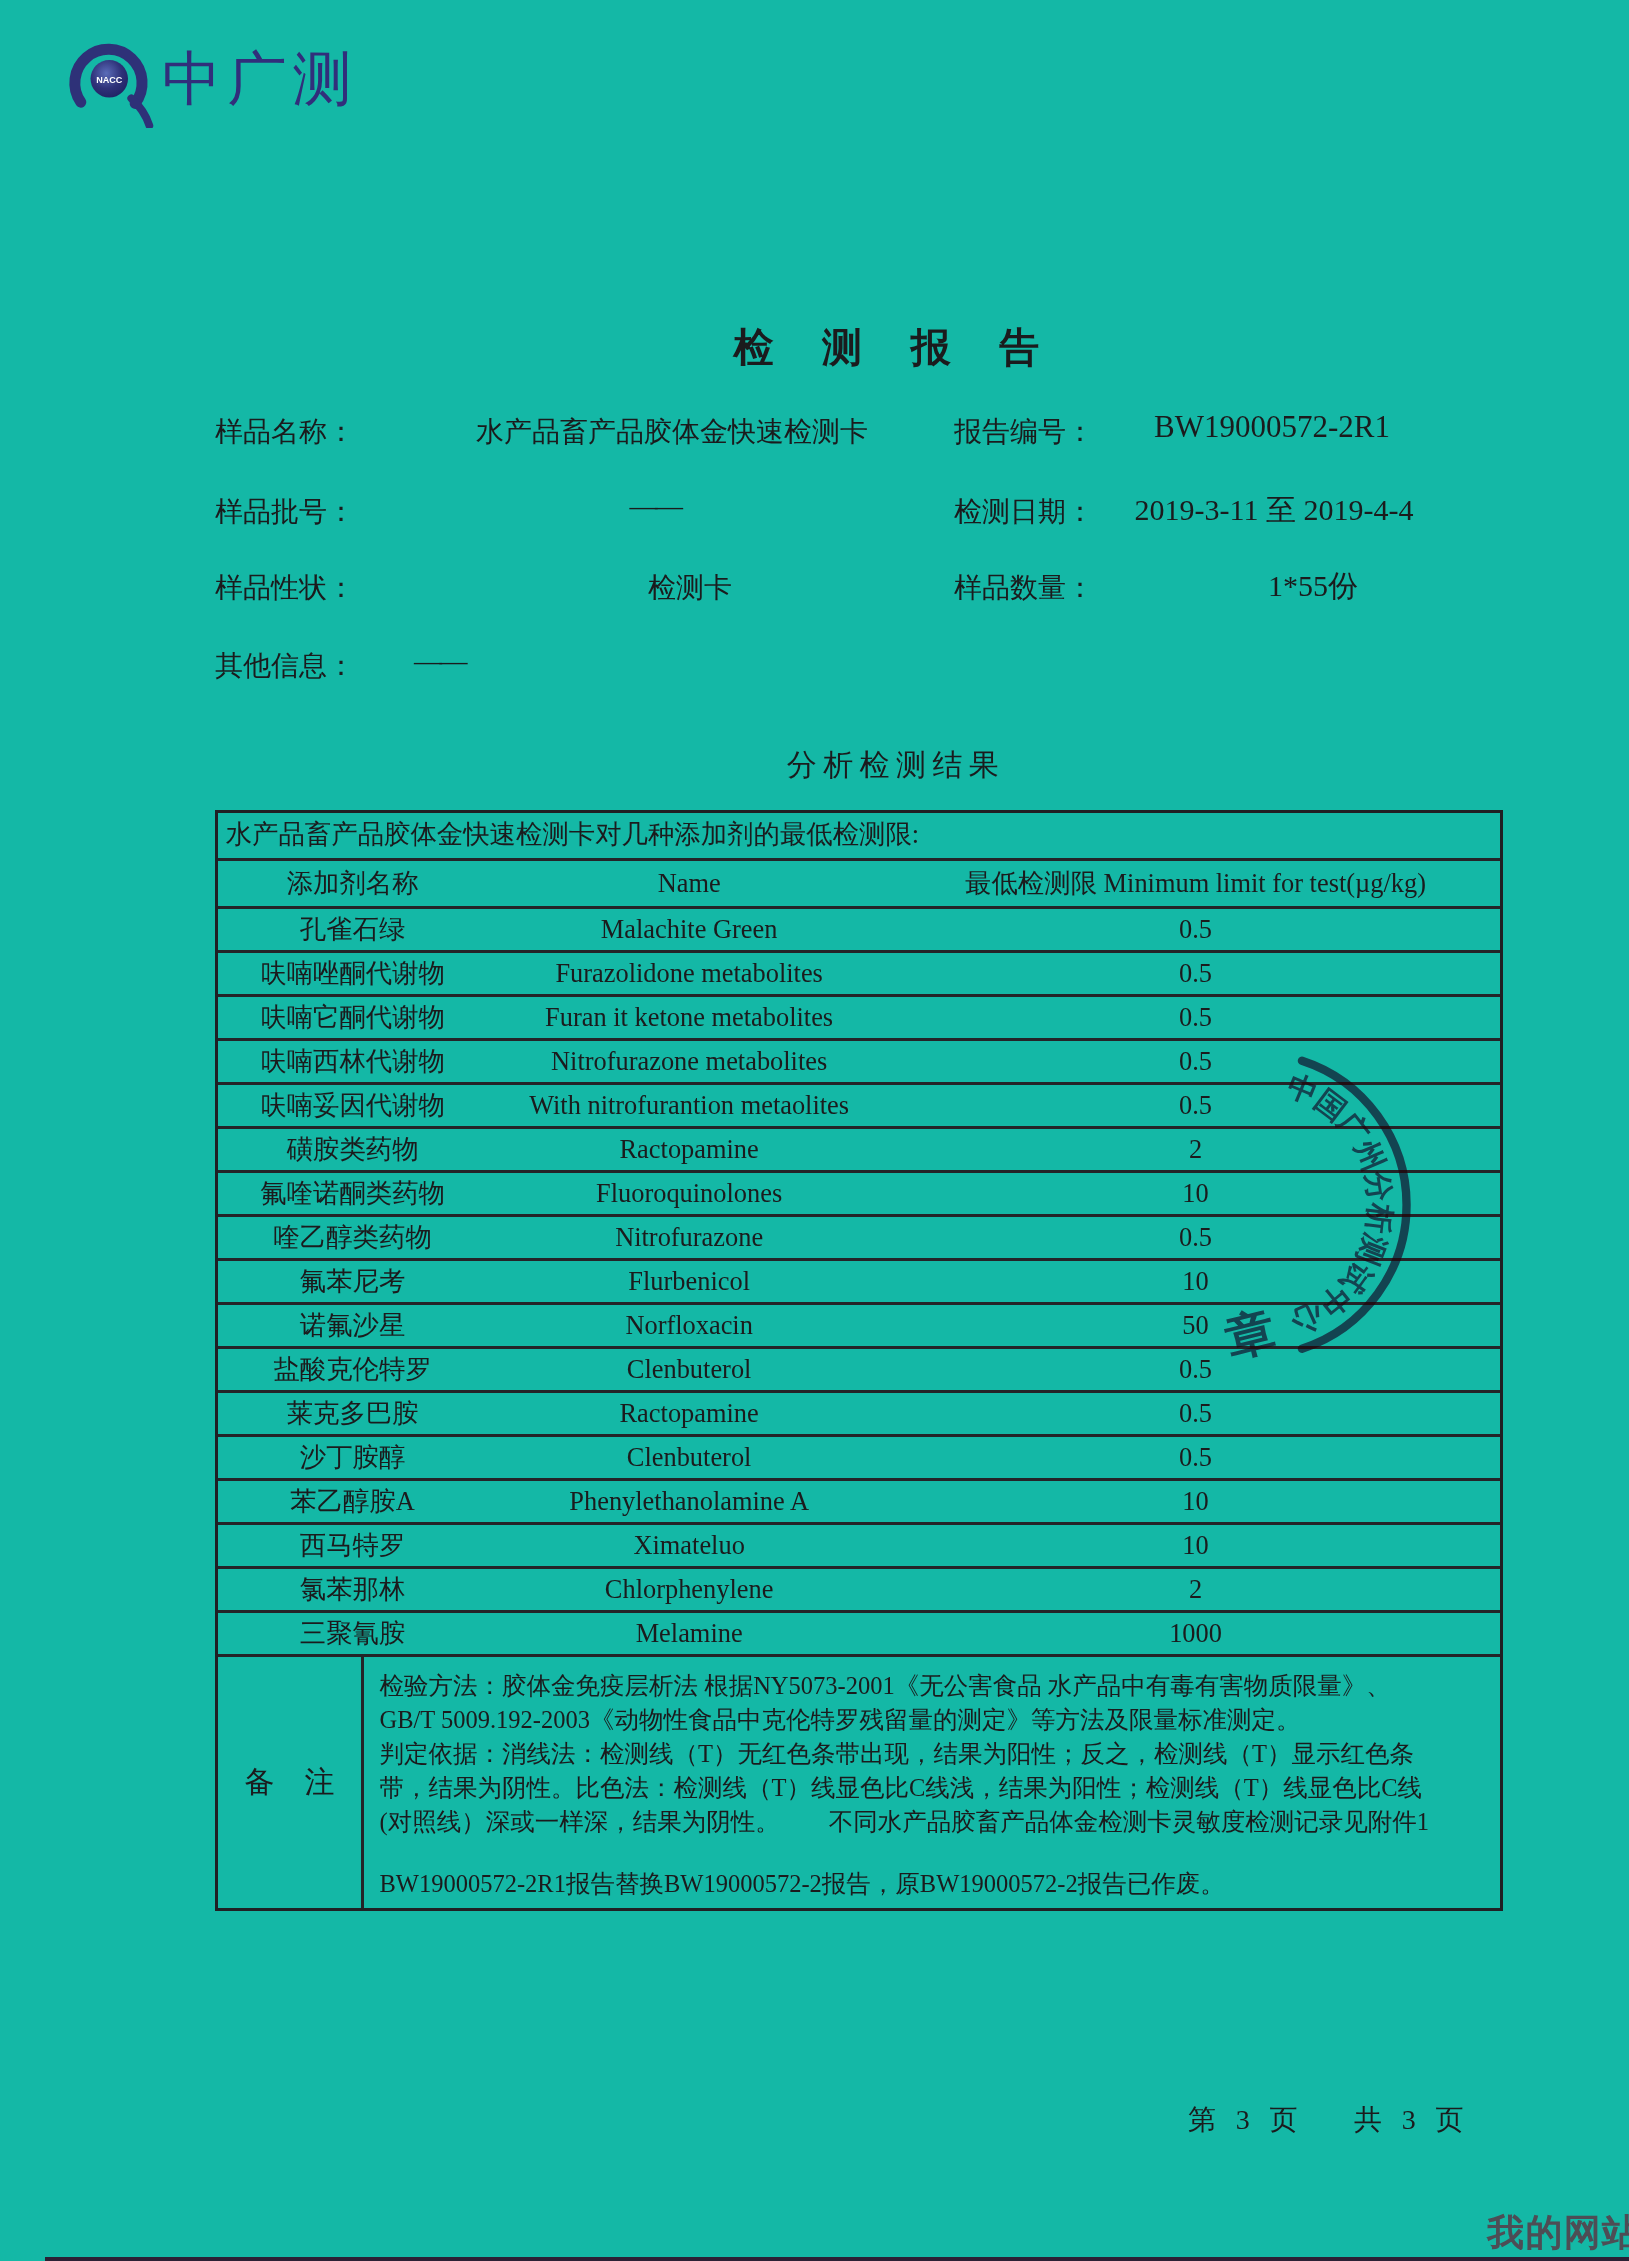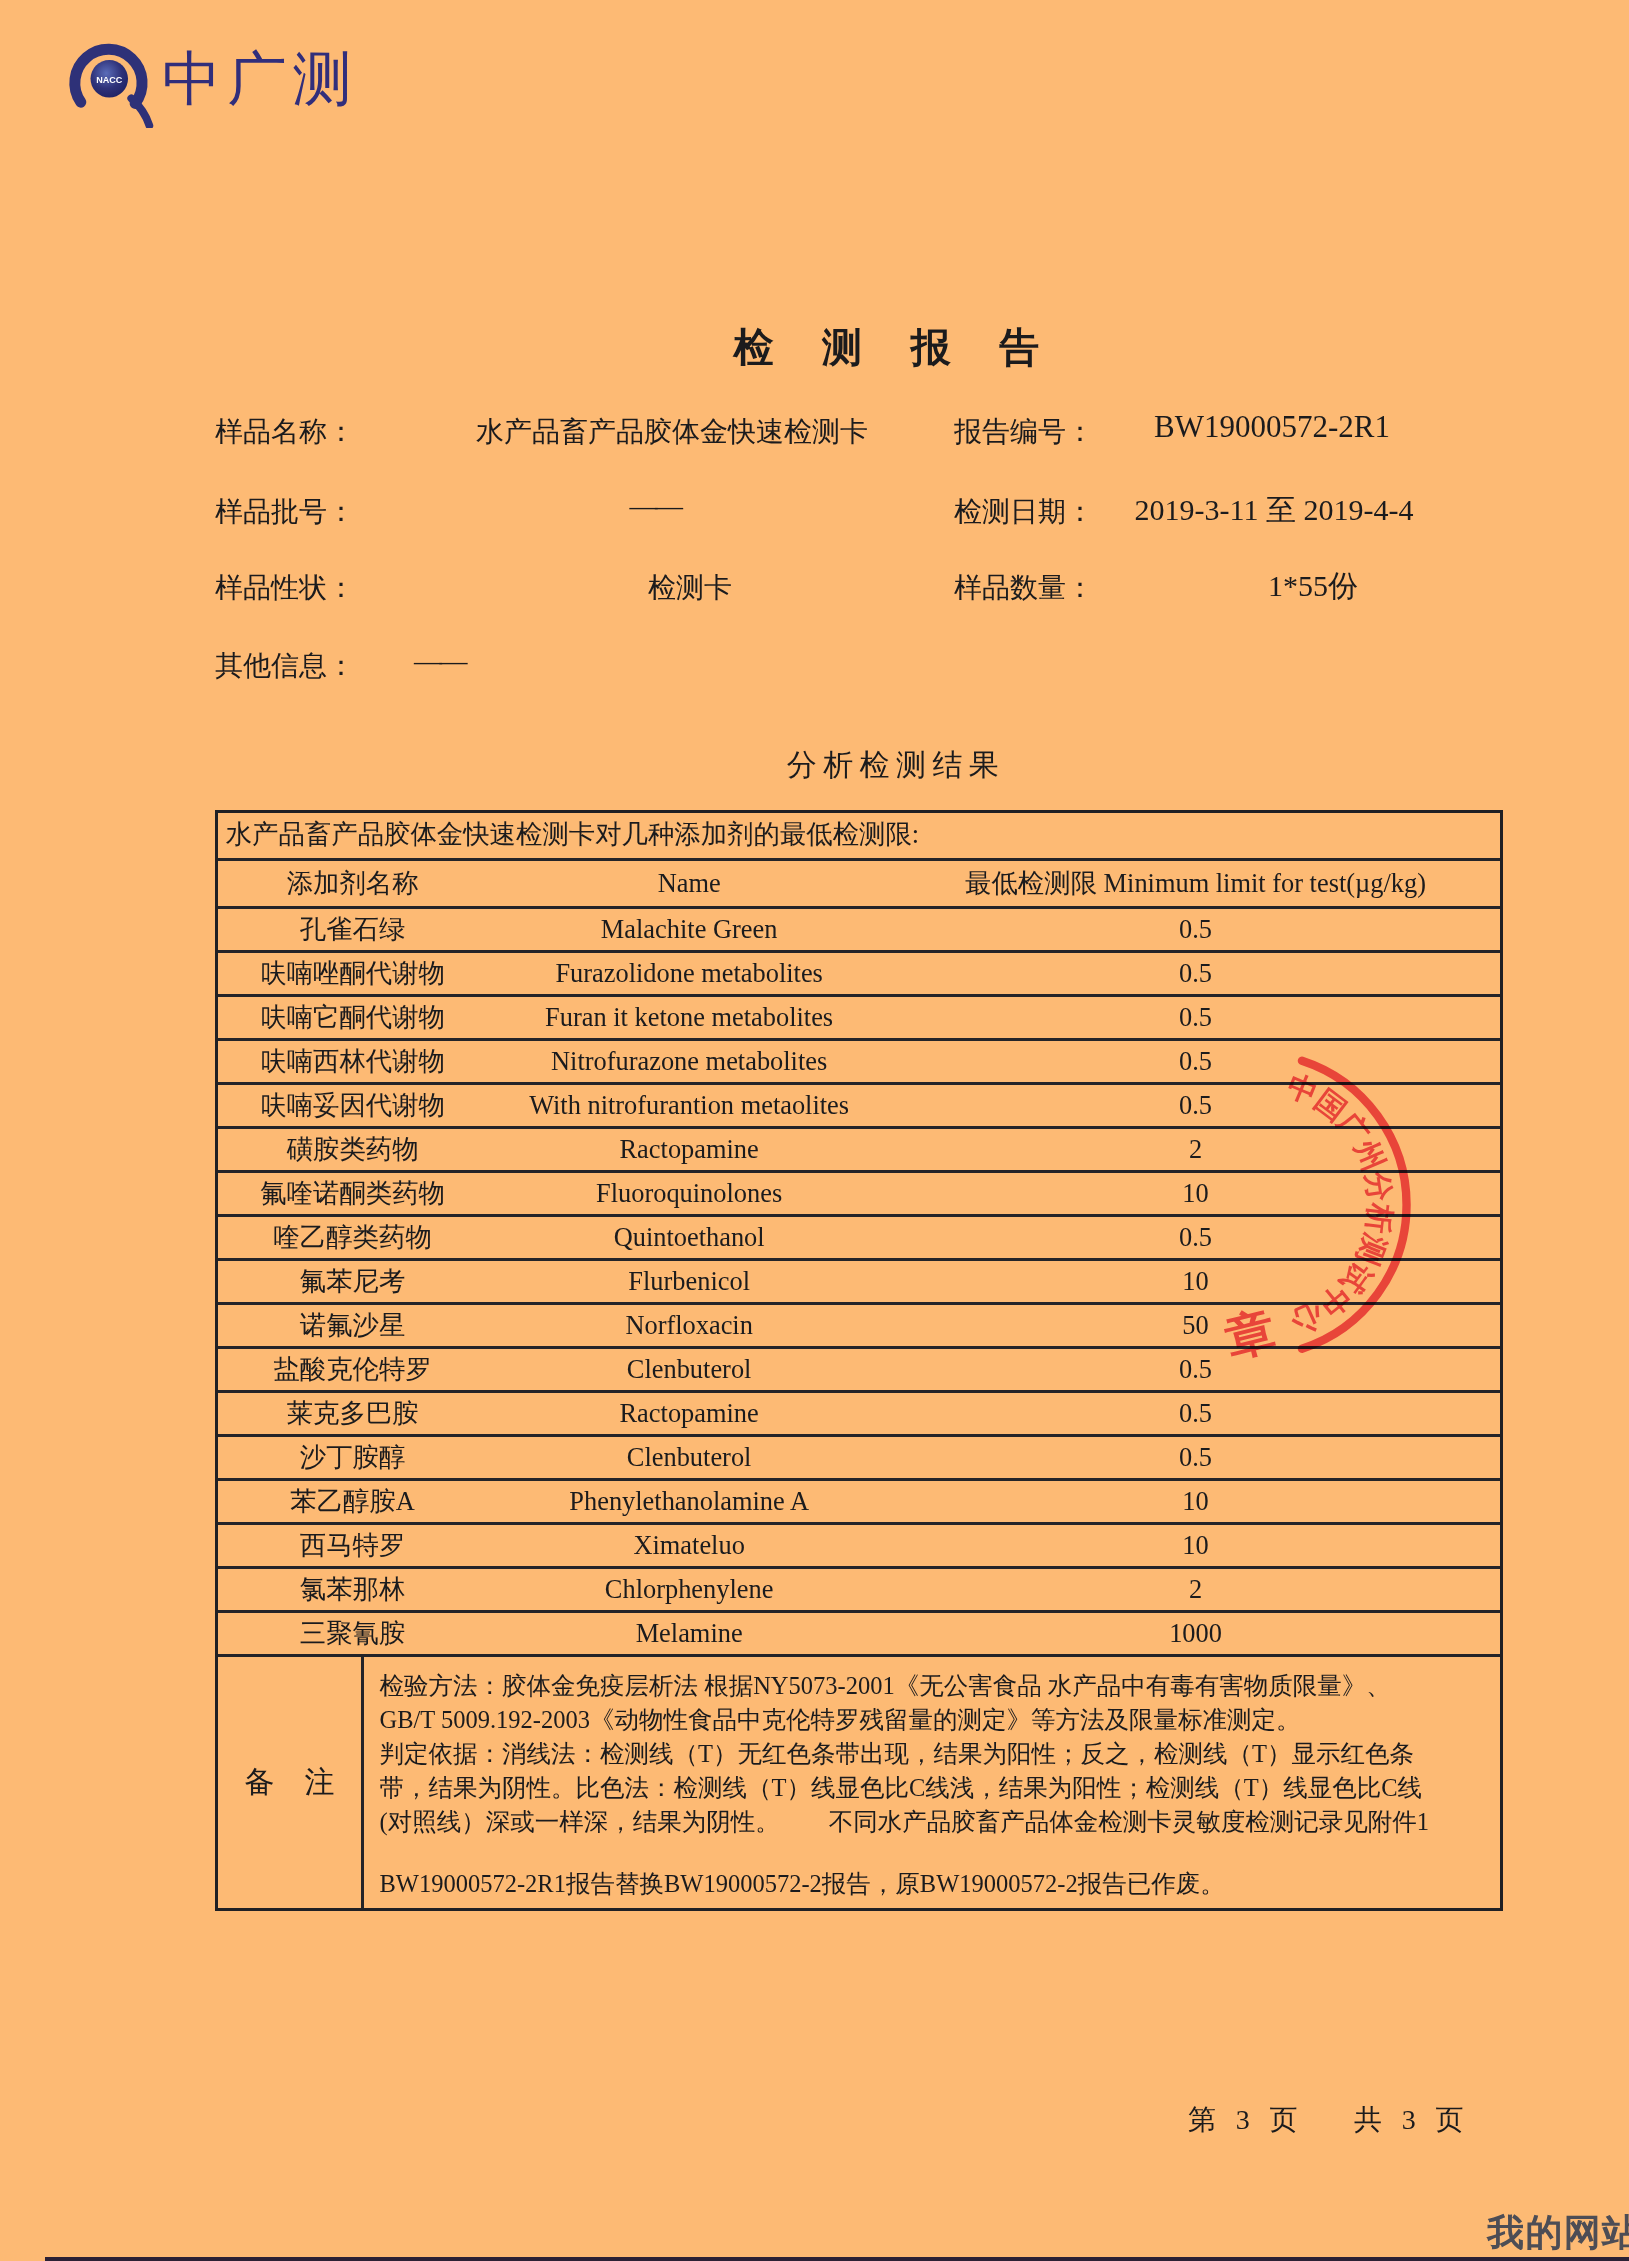--- a/index.html
+++ b/index.html
@@ -1,19 +1,19 @@
 <!DOCTYPE html>
 <html style="font-size:10.3px"><head>
 <meta charset="utf-8">
 <style>
   * { margin:0; padding:0; box-sizing:border-box; }
   html,body { background:#e9e9e9; }
   .page {
     position:relative; width:1630px; height:2261px; margin:0 auto;
-    background:#fdba74; overflow:hidden; color:#1b1b1d;
+    background:#14b8a6; overflow:hidden; color:#1b1b1d;
     font-family:"Liberation Serif","DejaVu Serif",serif;
   }
   
   .logo { position:absolute; left:64px; top:31px; width:97px; height:97px; }
   .brand {
     position:absolute; left:162px; top:40px;
     font-family:"Liberation Sans","DejaVu Sans",sans-serif;
     font-weight:normal; font-size:59px; letter-spacing:6.4px; color:#312e7b;text-align:right;
   }
   
@@ -154,21 +154,21 @@
           <div class="tcell c1">Ractopamine</div>
           <div class="tcell c2">2</div>
         </div>
         <div class="trow">
           <div class="tcell c0">氟喹诺酮类药物</div>
           <div class="tcell c1">Fluoroquinolones</div>
           <div class="tcell c2">10</div>
         </div>
         <div class="trow">
           <div class="tcell c0">喹乙醇类药物</div>
-          <div class="tcell c1">Quintoethanol</div>
+          <div class="tcell c1">Nitrofurazone</div>
           <div class="tcell c2">0.5</div>
         </div>
         <div class="trow">
           <div class="tcell c0">氟苯尼考</div>
           <div class="tcell c1">Flurbenicol</div>
           <div class="tcell c2">10</div>
         </div>
         <div class="trow">
           <div class="tcell c0">诺氟沙星</div>
           <div class="tcell c1">Norfloxacin</div>

